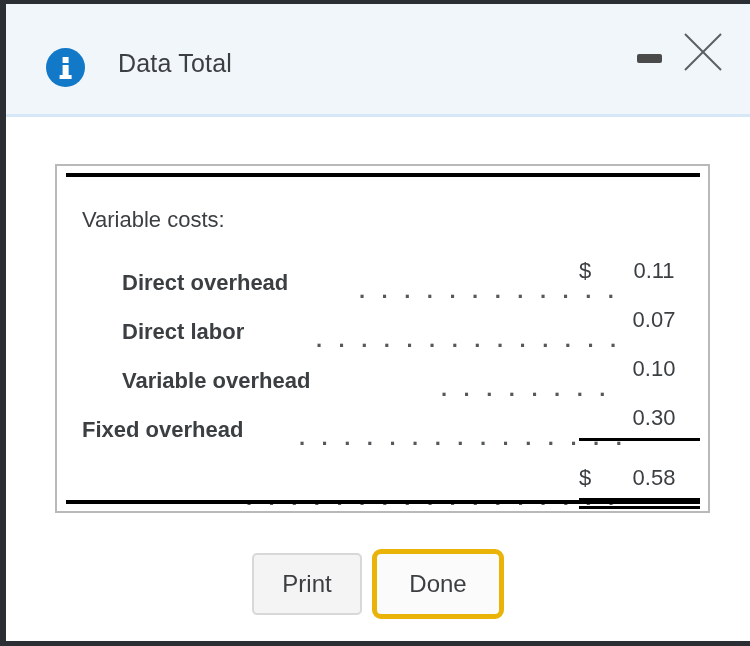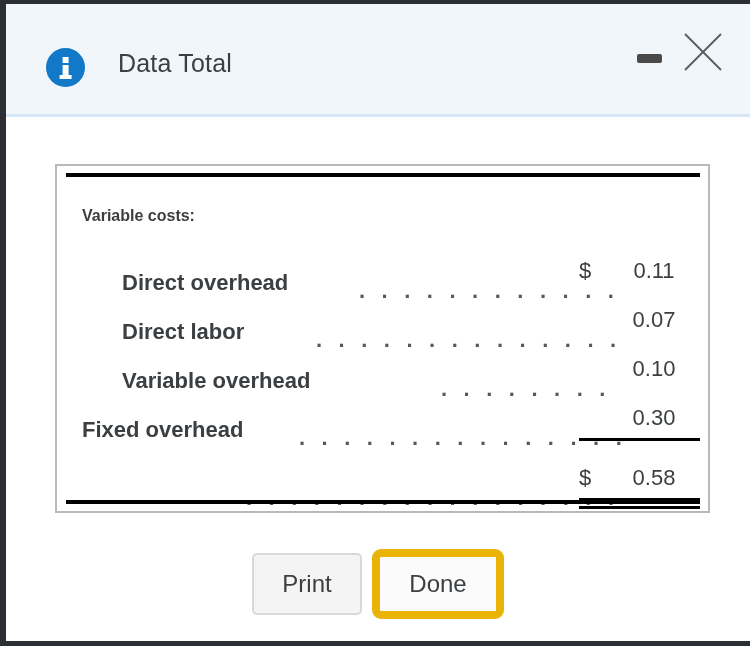--- a/index.html
+++ b/index.html
@@ -102,21 +102,21 @@
     left: 0;
     width: 634px;
     height: 58px;
   }
   .lbl {
     position: absolute;
     white-space: nowrap;
     color: #3b3f42;
     font-size: 22px;
   }
-  .lbl.plain { font-weight: bold; font-size: 16px; }
+  .lbl.plain { font-weight: normal; font-size: 22px; }
   .lbl.bold  { font-weight: bold; }
   .lbl.ind   { left: 56px; }
   .lbl.flush { left: 16px; }
   .leader {
     position: absolute;
     height: 20px;
     overflow: hidden;
     white-space: nowrap;
     color: #55595c;
     font-size: 22px;
@@ -175,21 +175,21 @@
     height: 62px;
     background: #f4f4f4;
     border: 2px solid #d8d8d8;
     border-radius: 5px;
     text-align: center;
   }
   .btn-done {
     width: 132px;
     height: 70px;
     background: #fbfbfb;
-    border: 8px solid #eab308;
+    border: 5px solid #eab308;
     border-radius: 9px;
     margin-top: -4px;
   }
 </style>
 </head>
 <body>
 
 <div id="app">
 
   <div class="titlebar">

